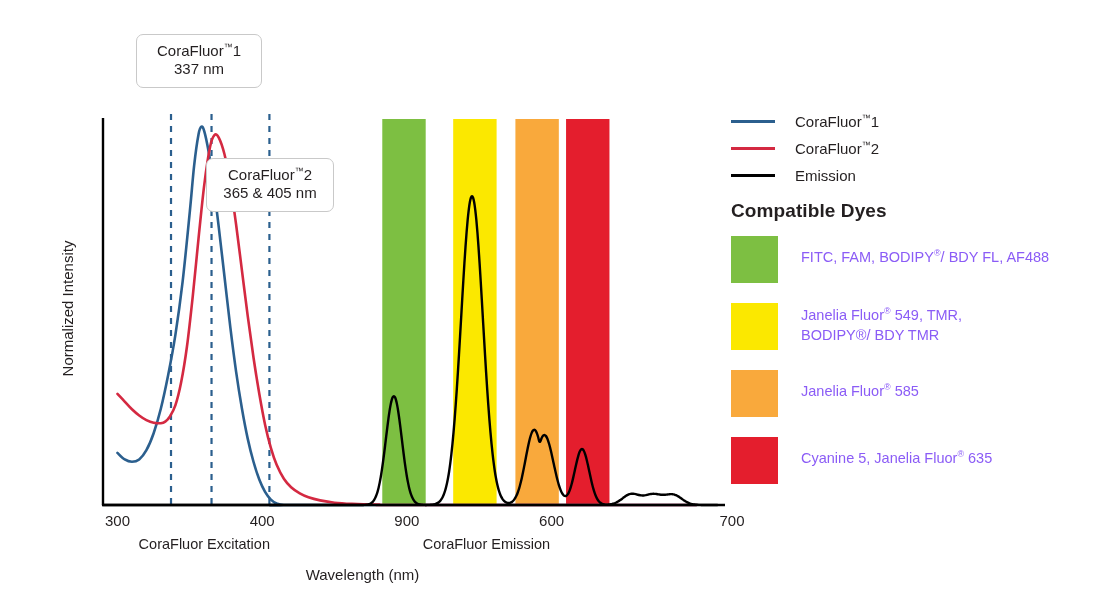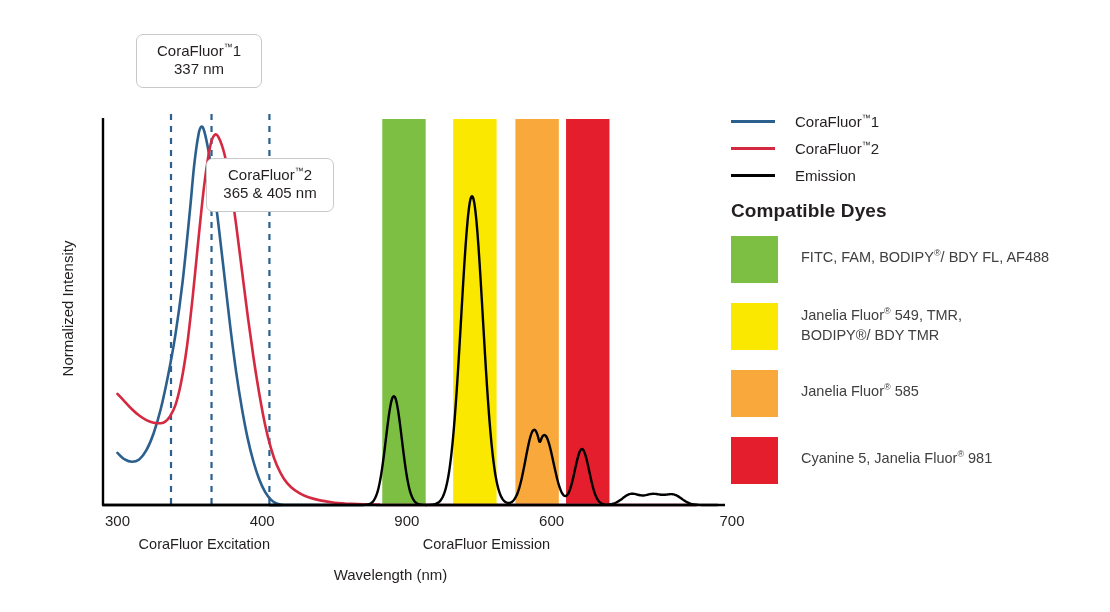--- a/index.html
+++ b/index.html
@@ -22,39 +22,39 @@
 
   #callout1{left:136px;top:34px;width:126px;}
   #callout2{left:206px;top:158px;width:128px;}
 
   
   .tick{position:absolute;font-size:15px;color:#231f20;text-align:center;
         width:60px;}
   .axis-sub{position:absolute;font-size:14.5px;color:#231f20;
             text-align:center;white-space:nowrap;}
   #xtitle{position:absolute;left:0;top:566px;width:725px;text-align:center;
-          font-size:15px;color:#231f20;padding-left:28px;}
+          font-size:15px;color:#231f20;}
   #ytitle{position:absolute;left:-33px;top:300px;width:200px;text-align:center;
           font-size:15px;color:#231f20;transform:rotate(-90deg);
           transform-origin:50% 50%;}
 
   
   #legend{position:absolute;left:731px;top:108px;width:360px;}
   .leg-row{display:flex;align-items:center;height:27px;}
   .leg-swatch{width:44px;height:3px;flex:0 0 44px;margin-right:20px;}
   .leg-label{font-size:15px;color:#231f20;white-space:nowrap;}
   .leg-label sup{font-size:9px;vertical-align:super;line-height:0;}
 
   #dyes-title{position:absolute;left:731px;top:200px;font-size:19px;
               font-weight:bold;color:#231f20;letter-spacing:.1px;}
 
   #dyes{position:absolute;left:731px;top:236px;width:370px;}
   .dye-row{display:flex;align-items:flex-start;margin-bottom:20px;}
   .dye-swatch{width:47px;height:47px;flex:0 0 47px;margin-right:23px;}
-  .dye-label{font-size:14.5px;color:#404040;line-height:1.35;padding-top:12px;}
+  .dye-label{font-size:14.5px;color:#8b5cf6;line-height:1.35;padding-top:12px;}
   .dye-label.two{padding-top:3px;}
   .dye-label sup{font-size:9px;vertical-align:super;line-height:0;}
 </style>
 </head>
 <body>
 
 <div id="figure">
 
   <svg class="plot-svg" id="plot" viewBox="0 0 1110 612" xmlns="http://www.w3.org/2000/svg">
       <rect x="382.28235294117644" y="119" width="43.411764705882376" height="386" fill="#7dbf42"></rect>
@@ -119,21 +119,21 @@
       </div>
       <div class="dye-row">
         <div class="dye-swatch" style="background: rgb(249, 169, 60);"></div>
         <div class="dye-label">
           <div><span>Janelia Fluor</span><sup>®</sup><span> 585</span></div>
         </div>
       </div>
       <div class="dye-row">
         <div class="dye-swatch" style="background: rgb(228, 30, 45);"></div>
         <div class="dye-label">
-          <div><span>Cyanine 5, Janelia Fluor</span><sup>®</sup><span> 981</span></div>
+          <div><span>Cyanine 5, Janelia Fluor</span><sup>®</sup><span> 635</span></div>
         </div>
       </div>
     </div>
 
 <div class="tick" style="left: 87.4706px; top: 512px;">300</div>
     <div class="tick" style="left: 232.176px; top: 512px;">400</div>
     <div class="tick" style="left: 376.882px; top: 512px;">900</div>
     <div class="tick" style="left: 521.588px; top: 512px;">600</div>
     <div class="tick" style="left: 702px; top: 512px;">700</div>
   </div>

